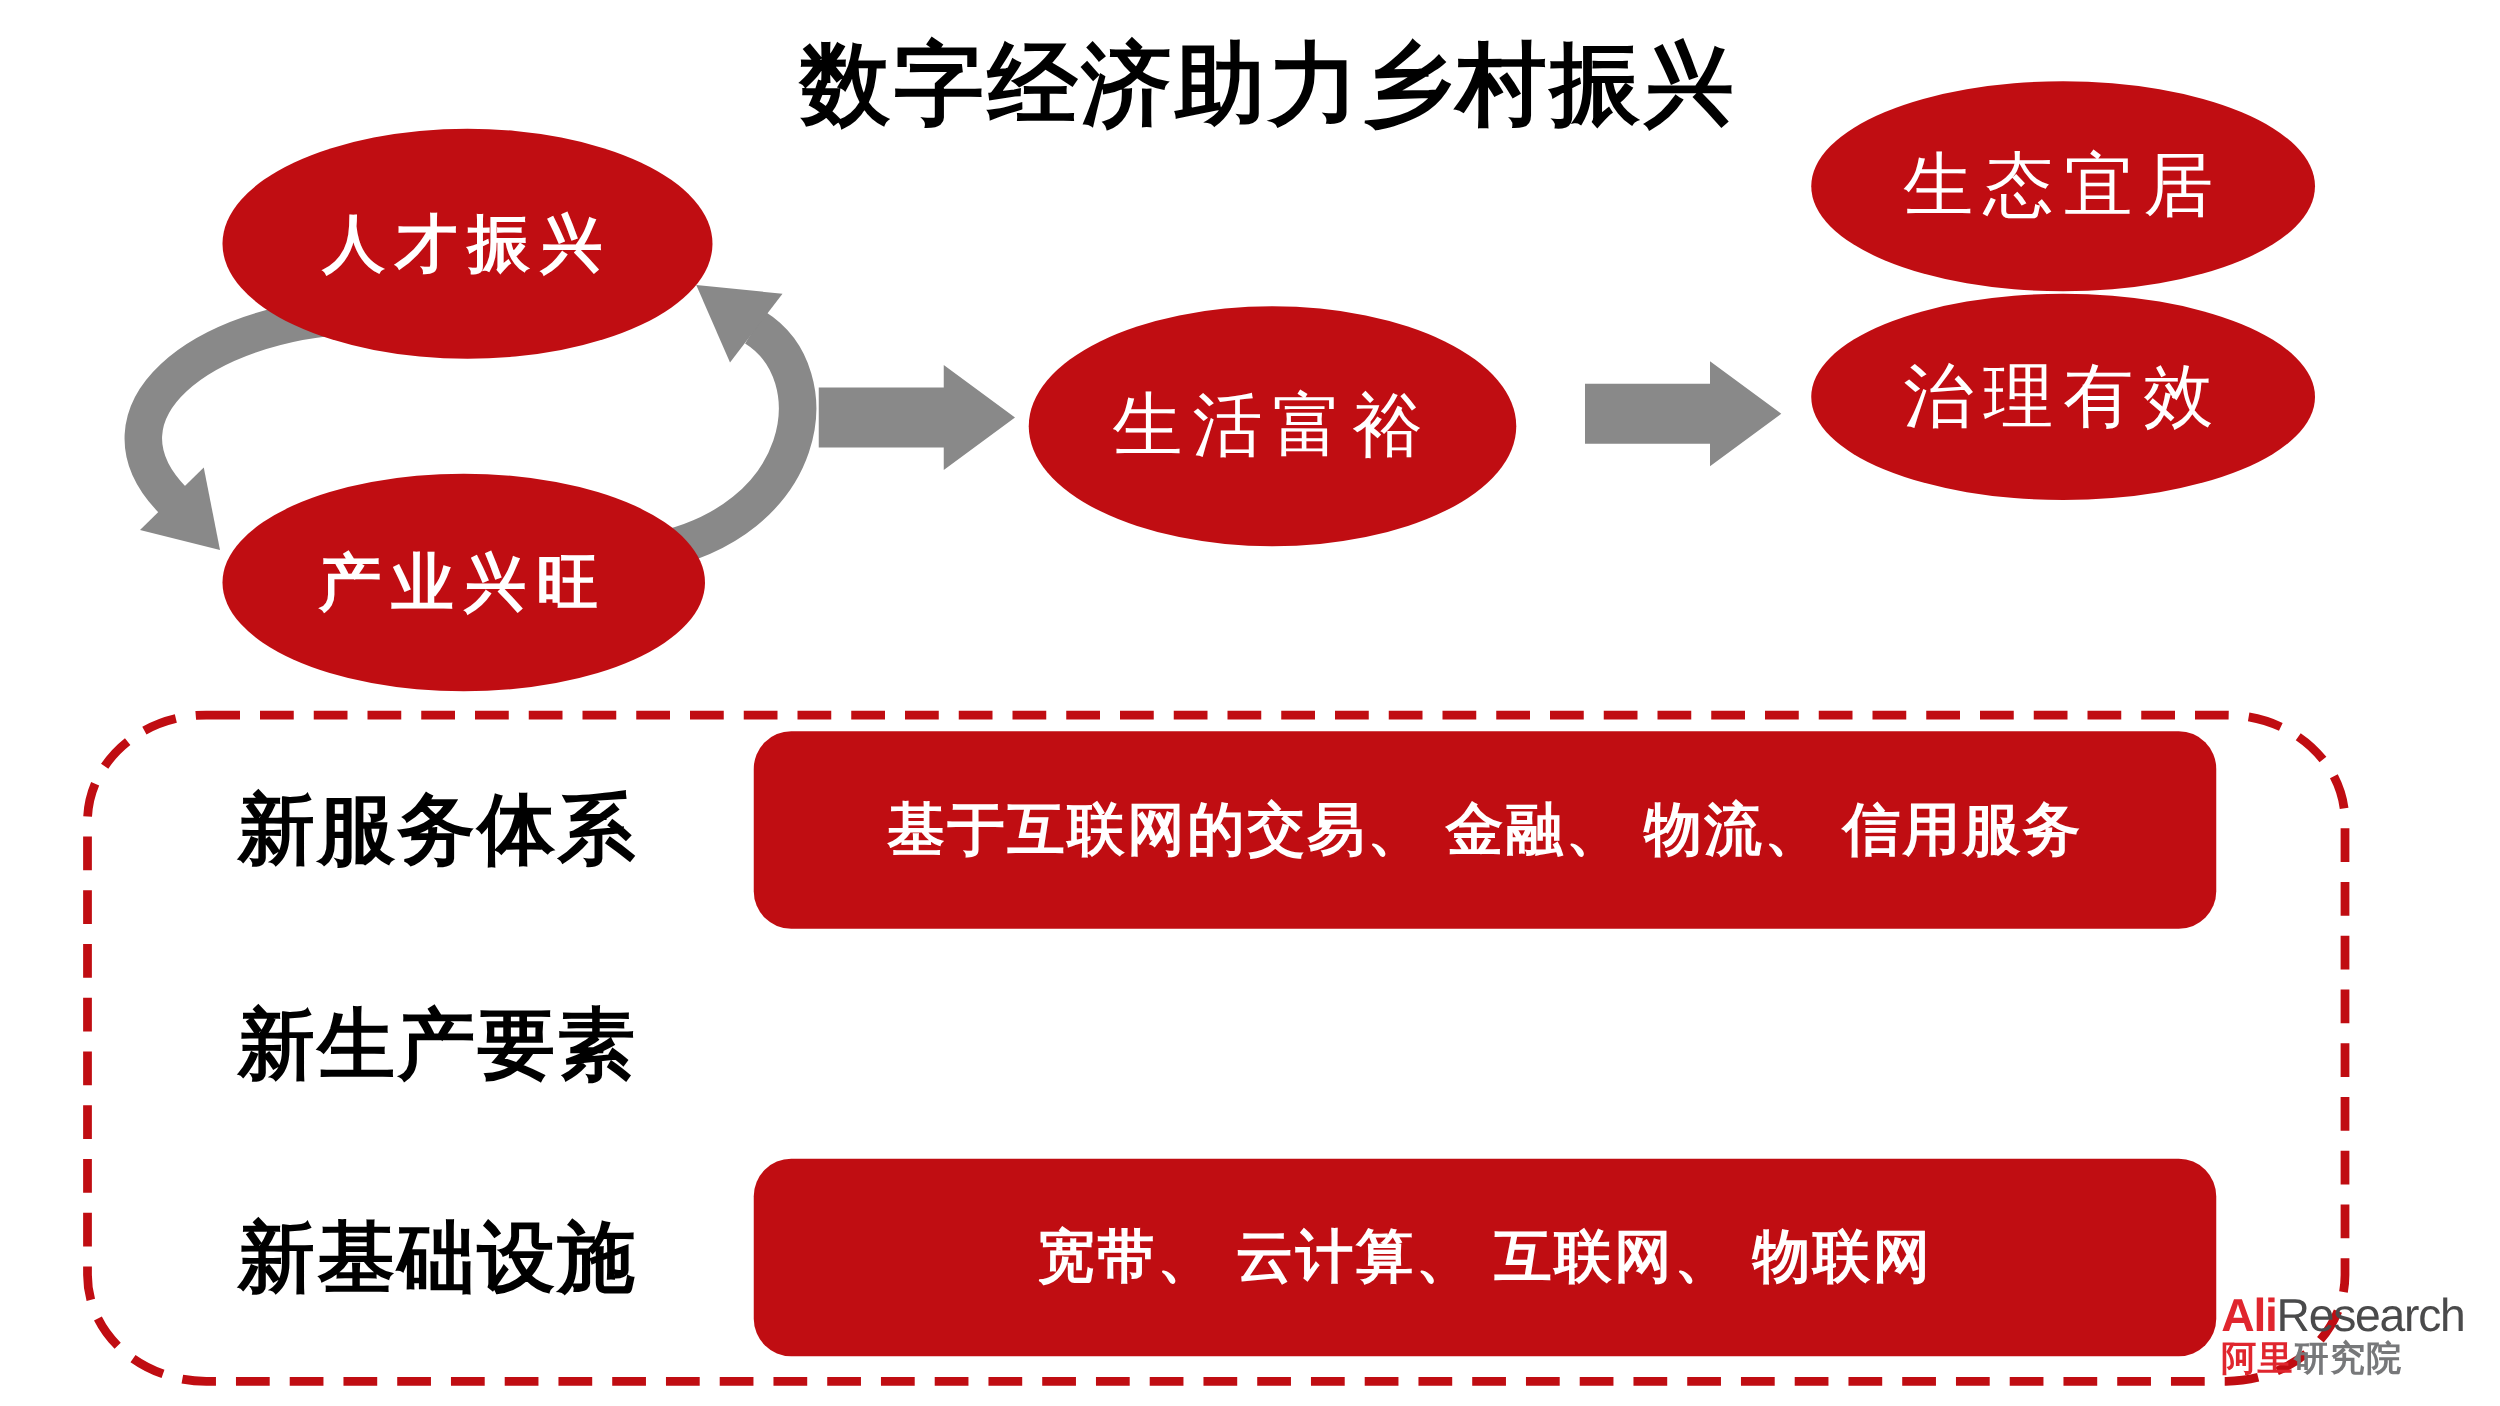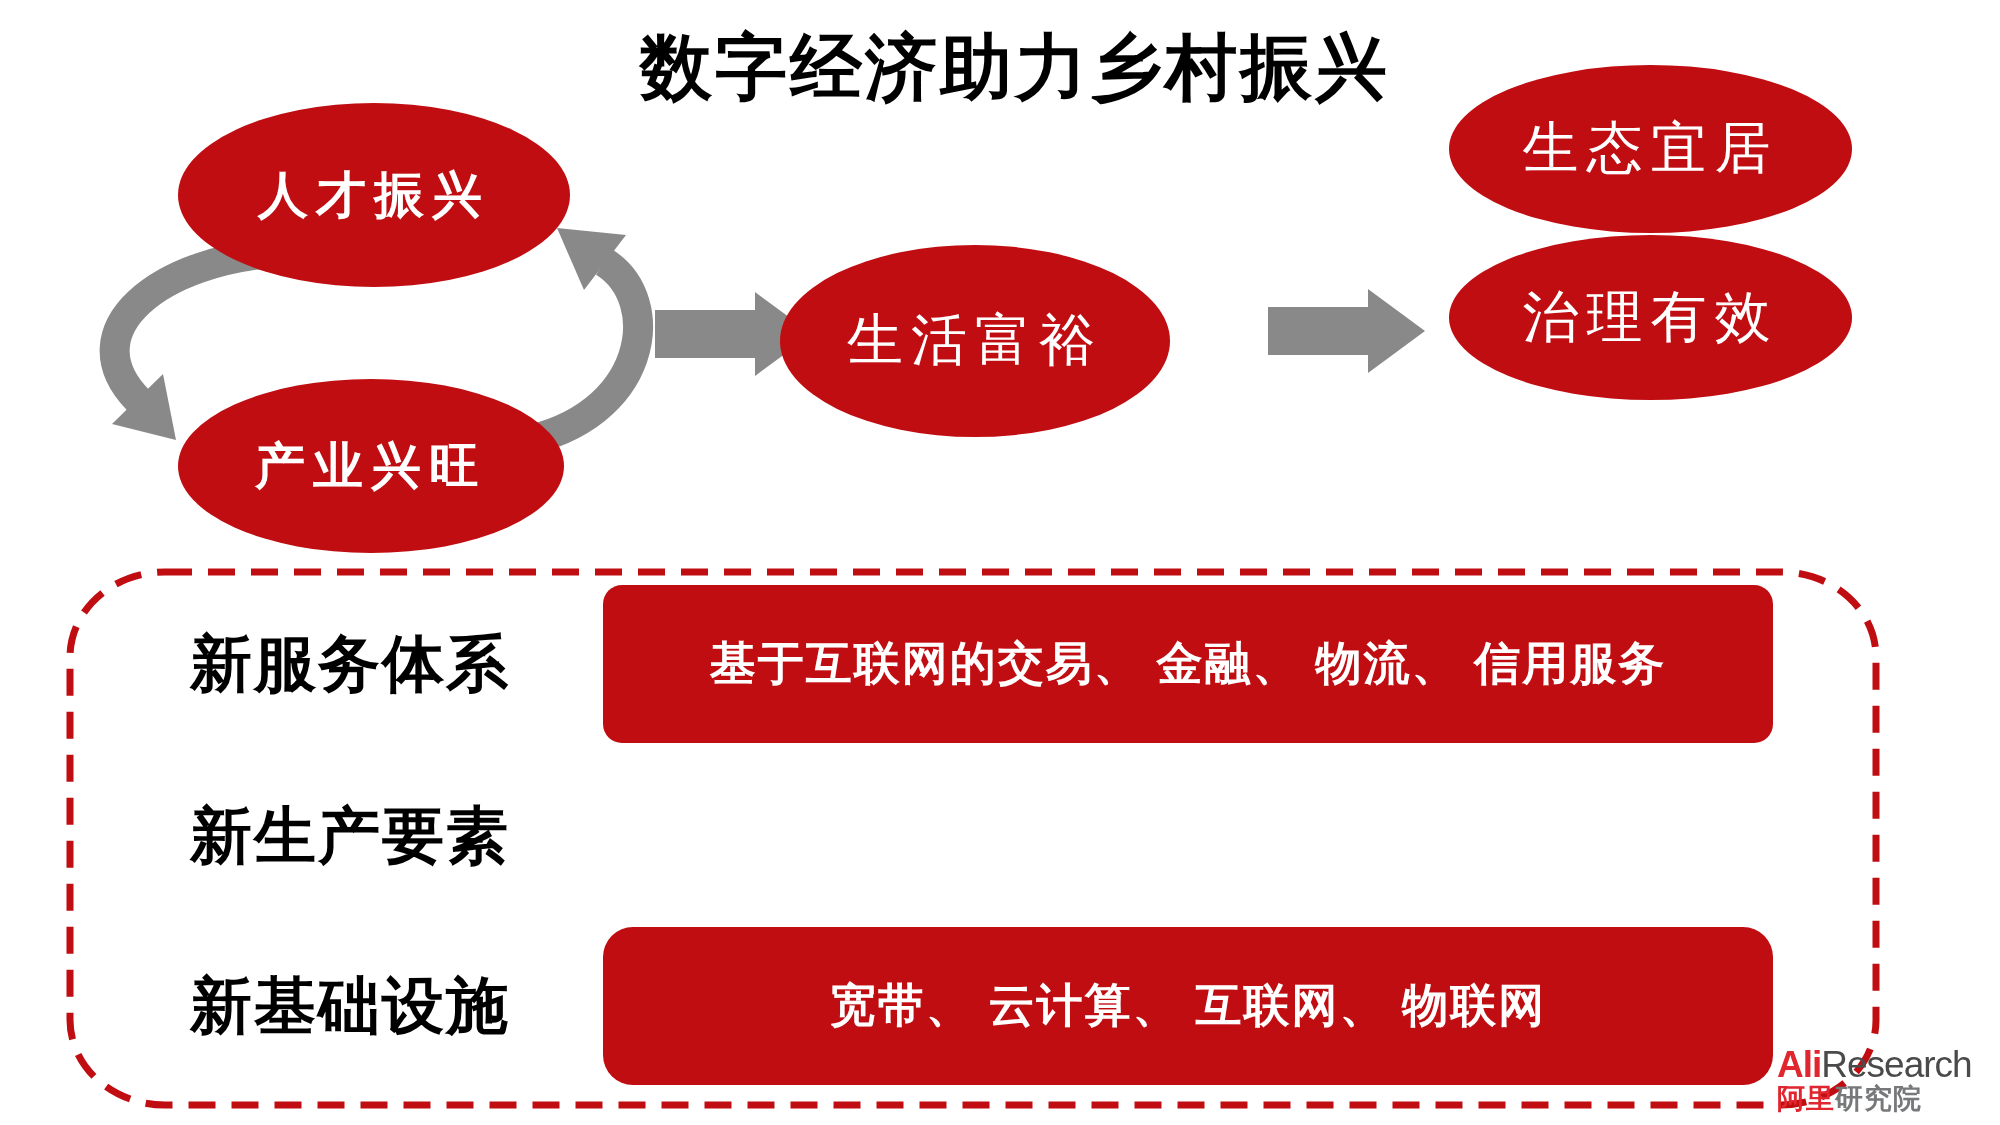--- a/index.html
+++ b/index.html
@@ -38,21 +38,21 @@
     color:#000000;font-weight:900;font-size:62px;
     letter-spacing:2px;white-space:nowrap;
   }
   #title{
     position:absolute;left:500px;top:20px;width:1030px;
     text-align:center;color:#000000;
     font-weight:900;font-size:72px;letter-spacing:3px;
     white-space:nowrap;
   }
   #logo{position:absolute;left:1777px;top:1034px;line-height:1;}
-  #logo .line1{white-space:nowrap;font-size:37px;letter-spacing:-1px;margin-top:12px;}
+  #logo .line1{white-space:nowrap;font-size:37px;letter-spacing:-1px;}
   #logo .ali{color:#E0262E;font-weight:800;}
   #logo .research{color:#4a4a4b;font-weight:400;}
   #logo .line2{white-space:nowrap;font-size:28px;margin-top:2px;font-weight:bold;letter-spacing:1px;}
   #logo .cn-red{color:#E0262E;}
   #logo .cn-gray{color:#77787a;font-weight:600;}
 </style>
 </head>
 <body>
 
 <div id="stage">
@@ -78,33 +78,33 @@
 
   <div id="title">数字经济助力乡村振兴</div>
 
   <div class="ellipse bold" style="left:178px;top:103px;width:392px;height:184px;">
     <span>人才振兴</span>
   </div>
   <div class="ellipse bold" style="left:178px;top:379px;width:386px;height:174px;">
     <span>产业兴旺</span>
   </div>
 
-  <div class="ellipse regular" style="left:780px;top:245px;width:390px;height:192px;">
+  <div class="ellipse regular" style="left:823px;top:245px;width:390px;height:192px;">
     <span>生活富裕</span>
   </div>
 
   <div class="ellipse regular" style="left:1449px;top:65px;width:403px;height:168px;">
     <span>生态宜居</span>
   </div>
   <div class="ellipse regular" style="left:1449px;top:235px;width:403px;height:165px;">
     <span>治理有效</span>
   </div>
 
   <div class="row-label" style="top:629px;">新服务体系</div>
-  <div class="bar" style="top:585px;border-radius:19px;">
+  <div class="bar" style="top:585px;">
     <span>基于互联网的交易、 金融、 物流、 信用服务</span>
   </div>
 
   <div class="row-label" style="top:801px;">新生产要素</div>
 
   <div class="row-label" style="top:971px;">新基础设施</div>
   <div class="bar" style="top:927px;">
     <span>宽带、 云计算、 互联网、 物联网</span>
   </div>
 

